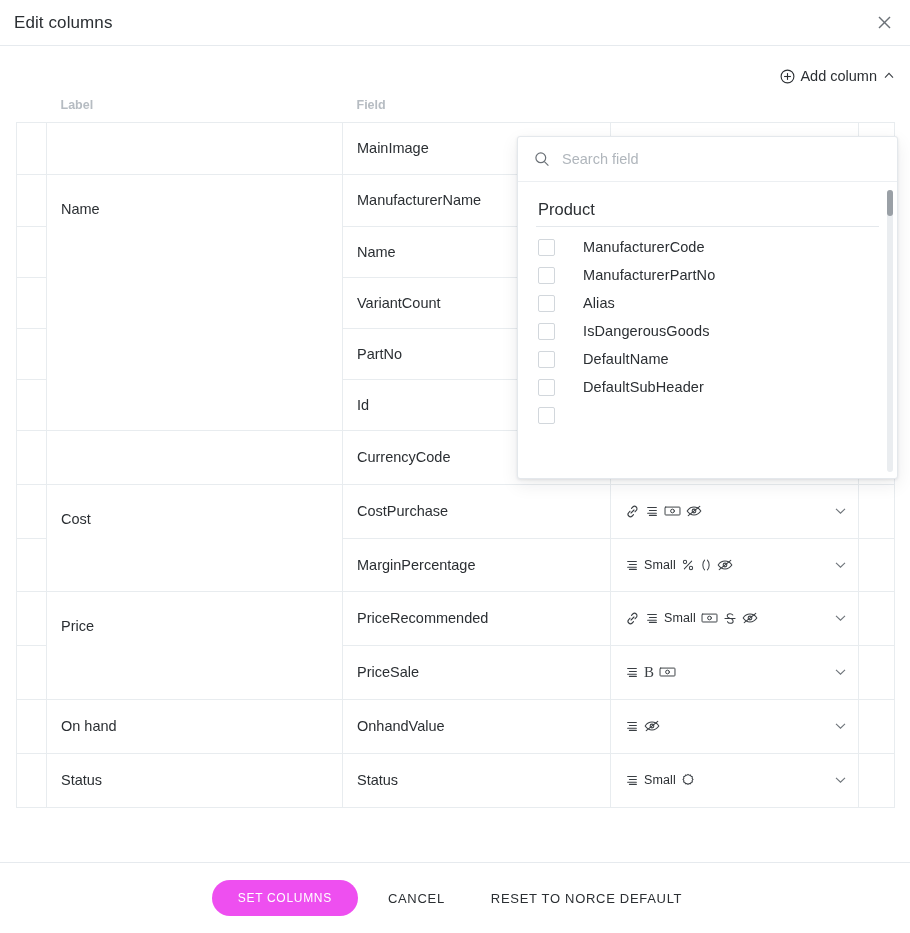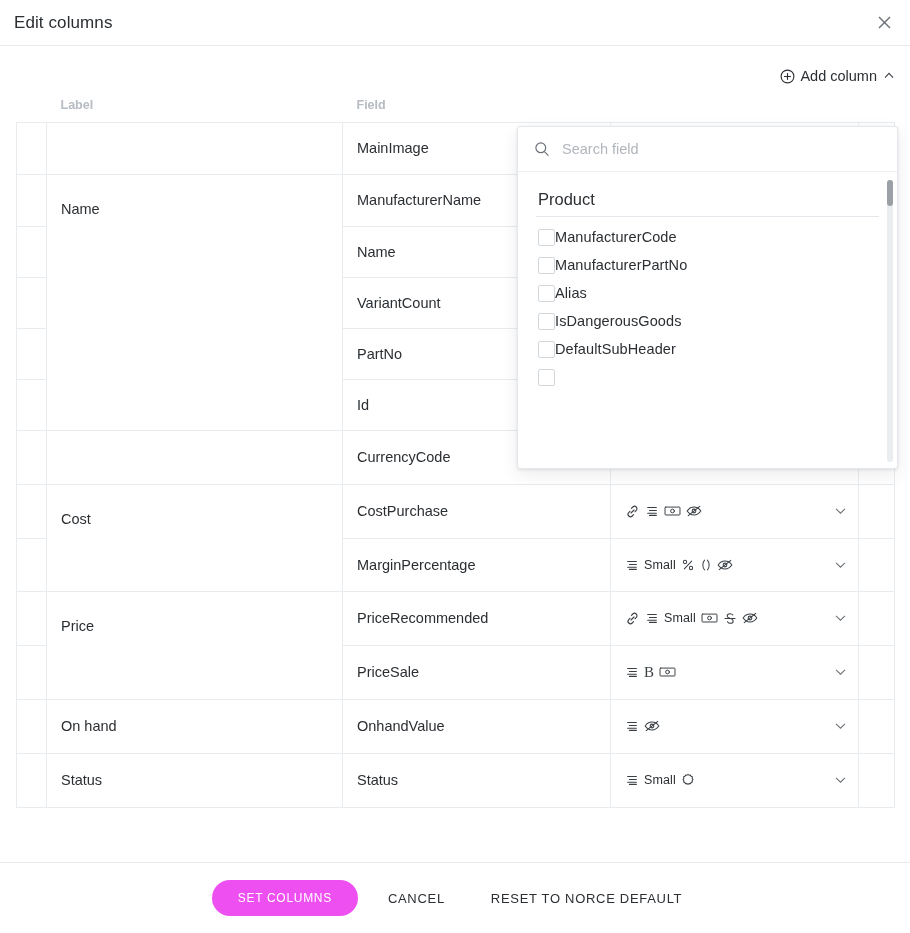--- a/index.html
+++ b/index.html
@@ -141,21 +141,21 @@
   }
   .opts .tag { font-size: 12.5px; color: #2b2f33; letter-spacing: .1px; }
   .opts .bold-b { font-size: 15px; font-family: "Liberation Serif", serif; }
   .opts svg { display: block; flex: none; }
   .sel-text { font-size: 12.5px; color: #2b2f33; }
 
   
   .dropdown {
     position: absolute;
     left: 517px;
-    top: 80px;
+    top: 90px;
     width: 381px;
     height: 343px;
     background: #fff;
     border: 1px solid #e4e8ec;
     border-radius: 3px;
     box-shadow: 0 1px 3px rgba(20,30,40,.10), 0 6px 18px rgba(20,30,40,.08);
     z-index: 20;
     display: flex;
     flex-direction: column;
     overflow: hidden;
@@ -192,21 +192,21 @@
     color: #2b2f33;
     padding: 0 18px 7px 20px;
     margin: 0 18px 6px 18px;
     border-bottom: 1px solid #e4e8ec;
     padding-left: 2px;
     padding-right: 2px;
   }
   .dd-item {
     display: flex;
     align-items: center;
-    gap: 0;
+    gap: 28px;
     height: 28px;
     padding: 0 20px;
     cursor: pointer;
   }
   .dd-cb {
     width: 17px; height: 17px;
     border: 1px solid #d2d7dc;
     border-radius: 2px;
     background: #fff;
     flex: none;
@@ -628,20 +628,24 @@
             <div class="dd-item">
               <span class="dd-cb"></span>
     <span class="dd-label">Alias</span>
             </div>
             <div class="dd-item">
               <span class="dd-cb"></span>
     <span class="dd-label">IsDangerousGoods</span>
             </div>
             <div class="dd-item">
               <span class="dd-cb"></span>
+    <span class="dd-label">DefaultName</span>
+            </div>
+            <div class="dd-item">
+              <span class="dd-cb"></span>
     <span class="dd-label">DefaultSubHeader</span>
             </div>
             <div class="dd-item">
               <span class="dd-cb"></span>
             </div>
           </div>
         <div class="dd-scrollbar">
           <div class="dd-thumb"></div>
         </div>
       </div>

